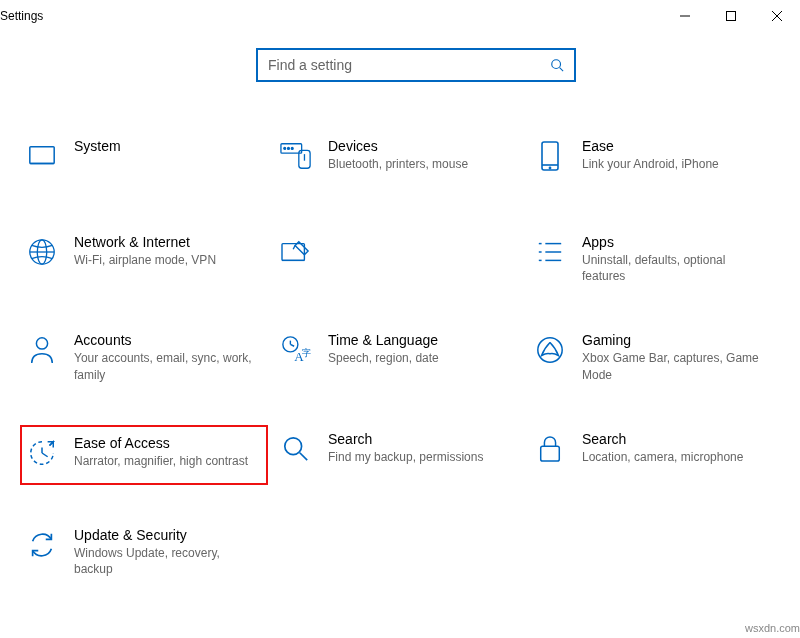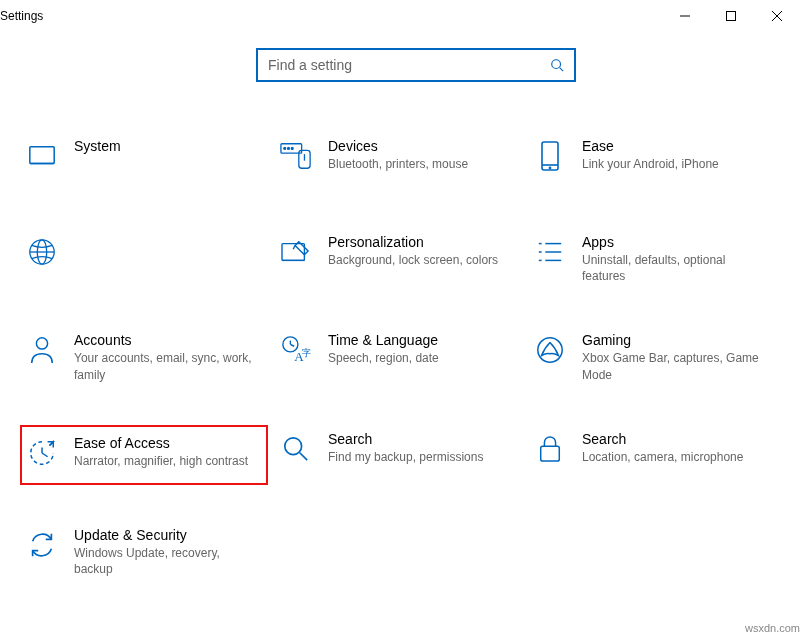--- a/index.html
+++ b/index.html
@@ -195,34 +195,34 @@
   <div class="tile">
     <div class="tile-icon">
       <svg width="30" height="30" viewBox="0 0 32 32" fill="none" stroke="#0067c0" stroke-width="1.4">
           <circle cx="16" cy="16" r="13"></circle>
           <ellipse cx="16" cy="16" rx="5" ry="13"></ellipse>
           <line x1="3" y1="16" x2="29" y2="16"></line>
           <path d="M5 9 Q16 13 27 9"></path>
           <path d="M5 23 Q16 19 27 23"></path>
         </svg>
     </div>
+    <div class="tile-text">
+      <div class="tile-title">Network &amp; Internet</div>
+      <div class="tile-desc">Wi-Fi, airplane mode, VPN</div>
+    </div>
   </div>
 
   <div class="tile">
     <div class="tile-icon">
       <svg width="32" height="28" viewBox="0 0 34 30" fill="none" stroke="#0067c0" stroke-width="1.5">
           <rect x="2" y="6" width="24" height="18" rx="1"></rect>
           <line x1="2" y1="24" x2="26" y2="24"></line>
           <path d="M20 4 L30 14 L26 18 L16 8 Z"></path>
           <path d="M16 8 L14 12"></path>
         </svg>
-    </div>
-    <div class="tile-text">
-      <div class="tile-title">Personalization</div>
-      <div class="tile-desc">Background, lock screen, colors</div>
     </div>
   </div>
 
   <div class="tile">
     <div class="tile-icon">
       <svg width="28" height="28" viewBox="0 0 30 30" fill="none" stroke="#0067c0" stroke-width="1.6">
           <line x1="3" y1="6" x2="6" y2="6"></line>
           <line x1="10" y1="6" x2="27" y2="6"></line>
           <line x1="3" y1="15" x2="6" y2="15"></line>
           <line x1="10" y1="15" x2="27" y2="15"></line>

